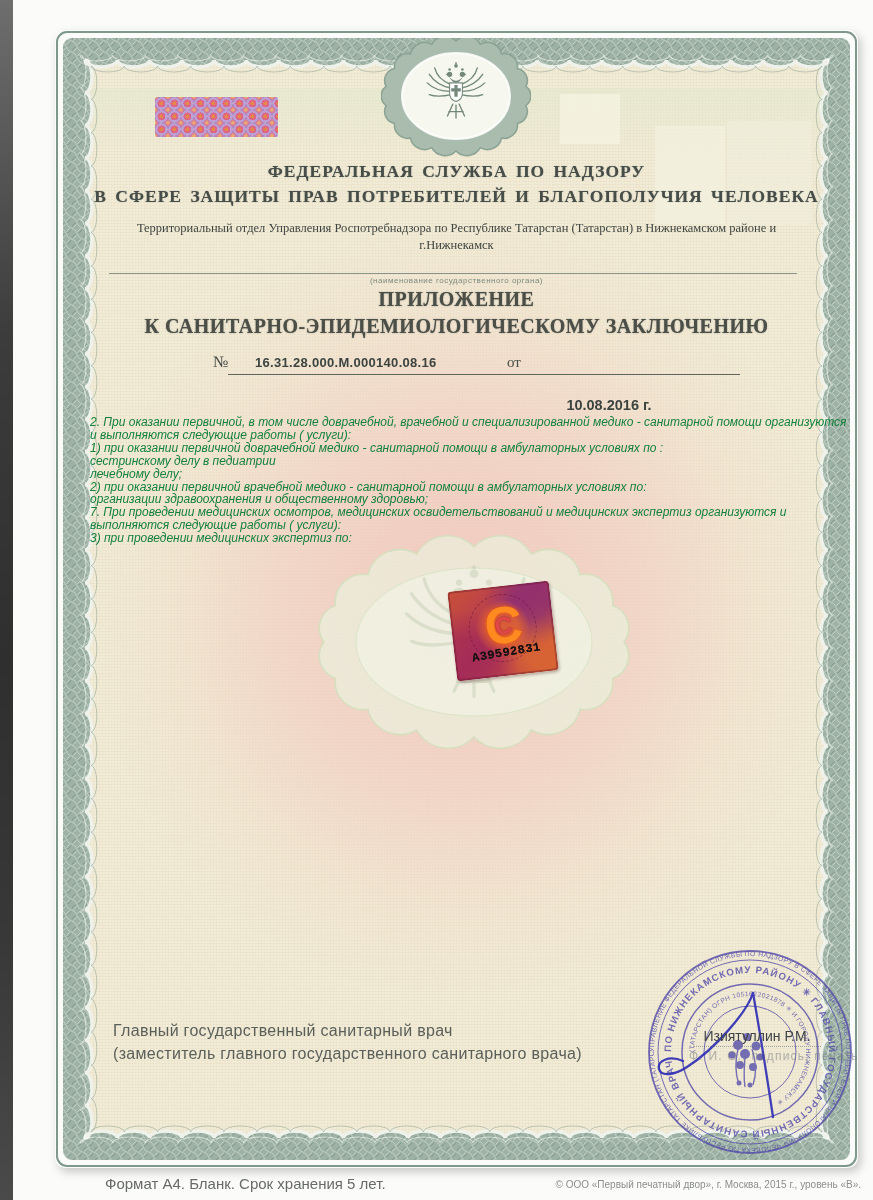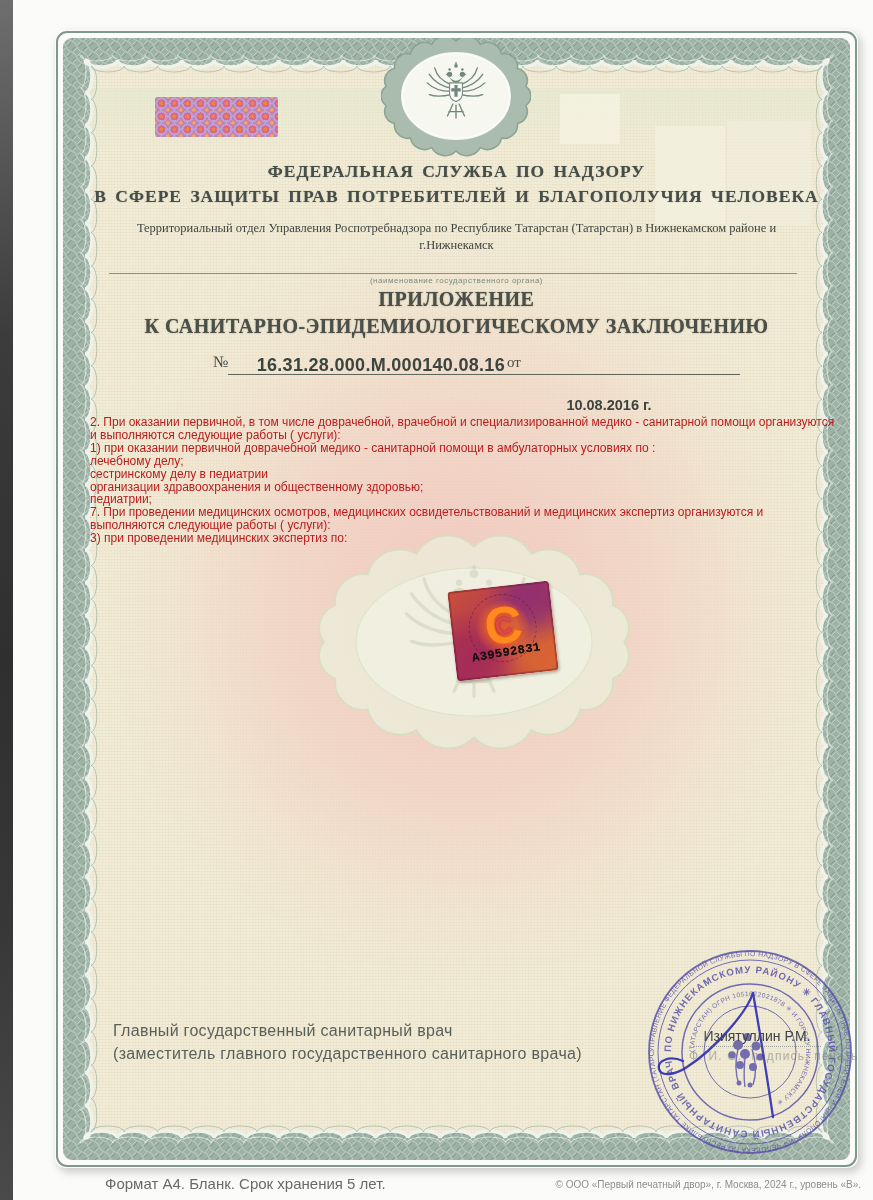--- a/index.html
+++ b/index.html
@@ -59,24 +59,24 @@
   .rulecap{top:246px;font-size:8px;color:#7d8a80;letter-spacing:.5px;}
   .t1,.t2{
     font-family:"Liberation Serif",serif;font-weight:bold;color:#4b4f48;
     font-size:20px;letter-spacing:.5px;
     text-shadow:0 0 1.2px rgba(75,79,72,.75);
   }
   .t1{top:258px;}
   .t2{top:285px;}
   .numline{position:absolute;left:173px;top:322px;width:512px;height:22px;border-bottom:1.5px solid #5e645e;}
   .num-no{position:absolute;left:158px;top:323px;font-family:"Liberation Serif",serif;font-size:16px;color:#454b46;}
-  .num-val{position:absolute;left:200px;top:325px;width:250px;text-align:right;font-size:18px;font-weight:600;color:#3c4440;letter-spacing:.3px;}
+  .num-val{position:absolute;left:200px;top:325px;width:250px;text-align:left;font-size:13px;font-weight:600;color:#3c4440;letter-spacing:.3px;}
   .num-ot{position:absolute;left:452px;top:324px;font-family:"Liberation Serif",serif;font-size:15px;color:#454b46;}
   .num-date{position:absolute;left:484px;top:325px;width:140px;text-align:center;font-size:14.5px;font-weight:600;color:#3c4440;margin-top:42px;}
-  .bodytext{position:absolute;left:35px;top:386px;width:740px;font-size:12px;line-height:12.9px;color:#b91c1c;}
+  .bodytext{position:absolute;left:35px;top:386px;width:740px;font-size:12px;line-height:12.9px;color:#15803d;font-style:italic;}
   .bline{white-space:nowrap;}
   .sticker{
     position:absolute;left:397px;top:556px;width:102px;height:90px;border-radius:4px;
     transform:rotate(-6.5deg);
     background-image:
       radial-gradient(circle at 80% 20%, rgba(120,40,130,.55) 0 16%, rgba(0,0,0,0) 42%),
       radial-gradient(circle at 12% 78%, rgba(150,30,90,.5) 0 18%, rgba(0,0,0,0) 45%),
       radial-gradient(circle at 86% 76%, rgba(232,120,40,.55) 0 16%, rgba(0,0,0,0) 42%),
       linear-gradient(135deg,#c85038,#b43a55 45%,#c74e3e);
     box-shadow:inset 0 0 0 2px rgba(90,20,40,.35), 1px 2px 3px rgba(80,40,40,.35);
@@ -214,24 +214,24 @@
   <div class="num-no">№</div>
   <div class="num-val">16.31.28.000.М.000140.08.16</div>
   <div class="num-ot">от</div>
   <div class="num-date">10.08.2016 г.</div>
 
   <div class="bodytext">
 
   <div class="bline">2. При оказании первичной, в том числе доврачебной, врачебной и специализированной медико - санитарной помощи организуются</div>
       <div class="bline">и выполняются следующие работы ( услуги):</div>
       <div class="bline">1) при оказании первичной доврачебной медико - санитарной помощи в амбулаторных условиях по :</div>
+      <div class="bline">сестринскому делу в педиатрии</div>
       <div class="bline">лечебному делу;</div>
-      <div class="bline">сестринскому делу в педиатрии</div>
+      <div class="bline">2) при оказании первичной врачебной медико - санитарной помощи в амбулаторных условиях по:</div>
       <div class="bline">организации здравоохранения и общественному здоровью;</div>
-      <div class="bline">педиатрии;</div>
       <div class="bline">7. При проведении медицинских осмотров, медицинских освидетельствований и медицинских экспертиз организуются и</div>
       <div class="bline">выполняются следующие работы ( услуги):</div>
       <div class="bline">3) при проведении медицинских экспертиз по:</div>
     </div>
 
   <div class="sticker">
     <div class="ringdots"></div>
     <div class="cglow"></div>
     <div class="cmark-outer">С</div>
     <div class="cmark-inner">С</div>
@@ -287,13 +287,13 @@
       <path d="M118 56 C112 75 80 112 52 130 C40 138 26 140 24 132 C22 124 34 118 48 124"></path>
       <path d="M118 56 C124 90 132 140 138 180"></path>
     </g>
   </svg>
 
   <div class="sname">Изиятуллин Р.М.</div>
   <div class="scaption">Ф. И. О., подпись, печать</div>
 </div>
 
 <div class="footer-left">Формат А4. Бланк. Срок хранения 5 лет.</div>
-<div class="footer-right">© ООО «Первый печатный двор»,  г. Москва,  2024 г., уровень «В».</div>
+<div class="footer-right">© ООО «Первый печатный двор»,  г. Москва,  2015 г., уровень «В».</div>
 
 </body></html>

